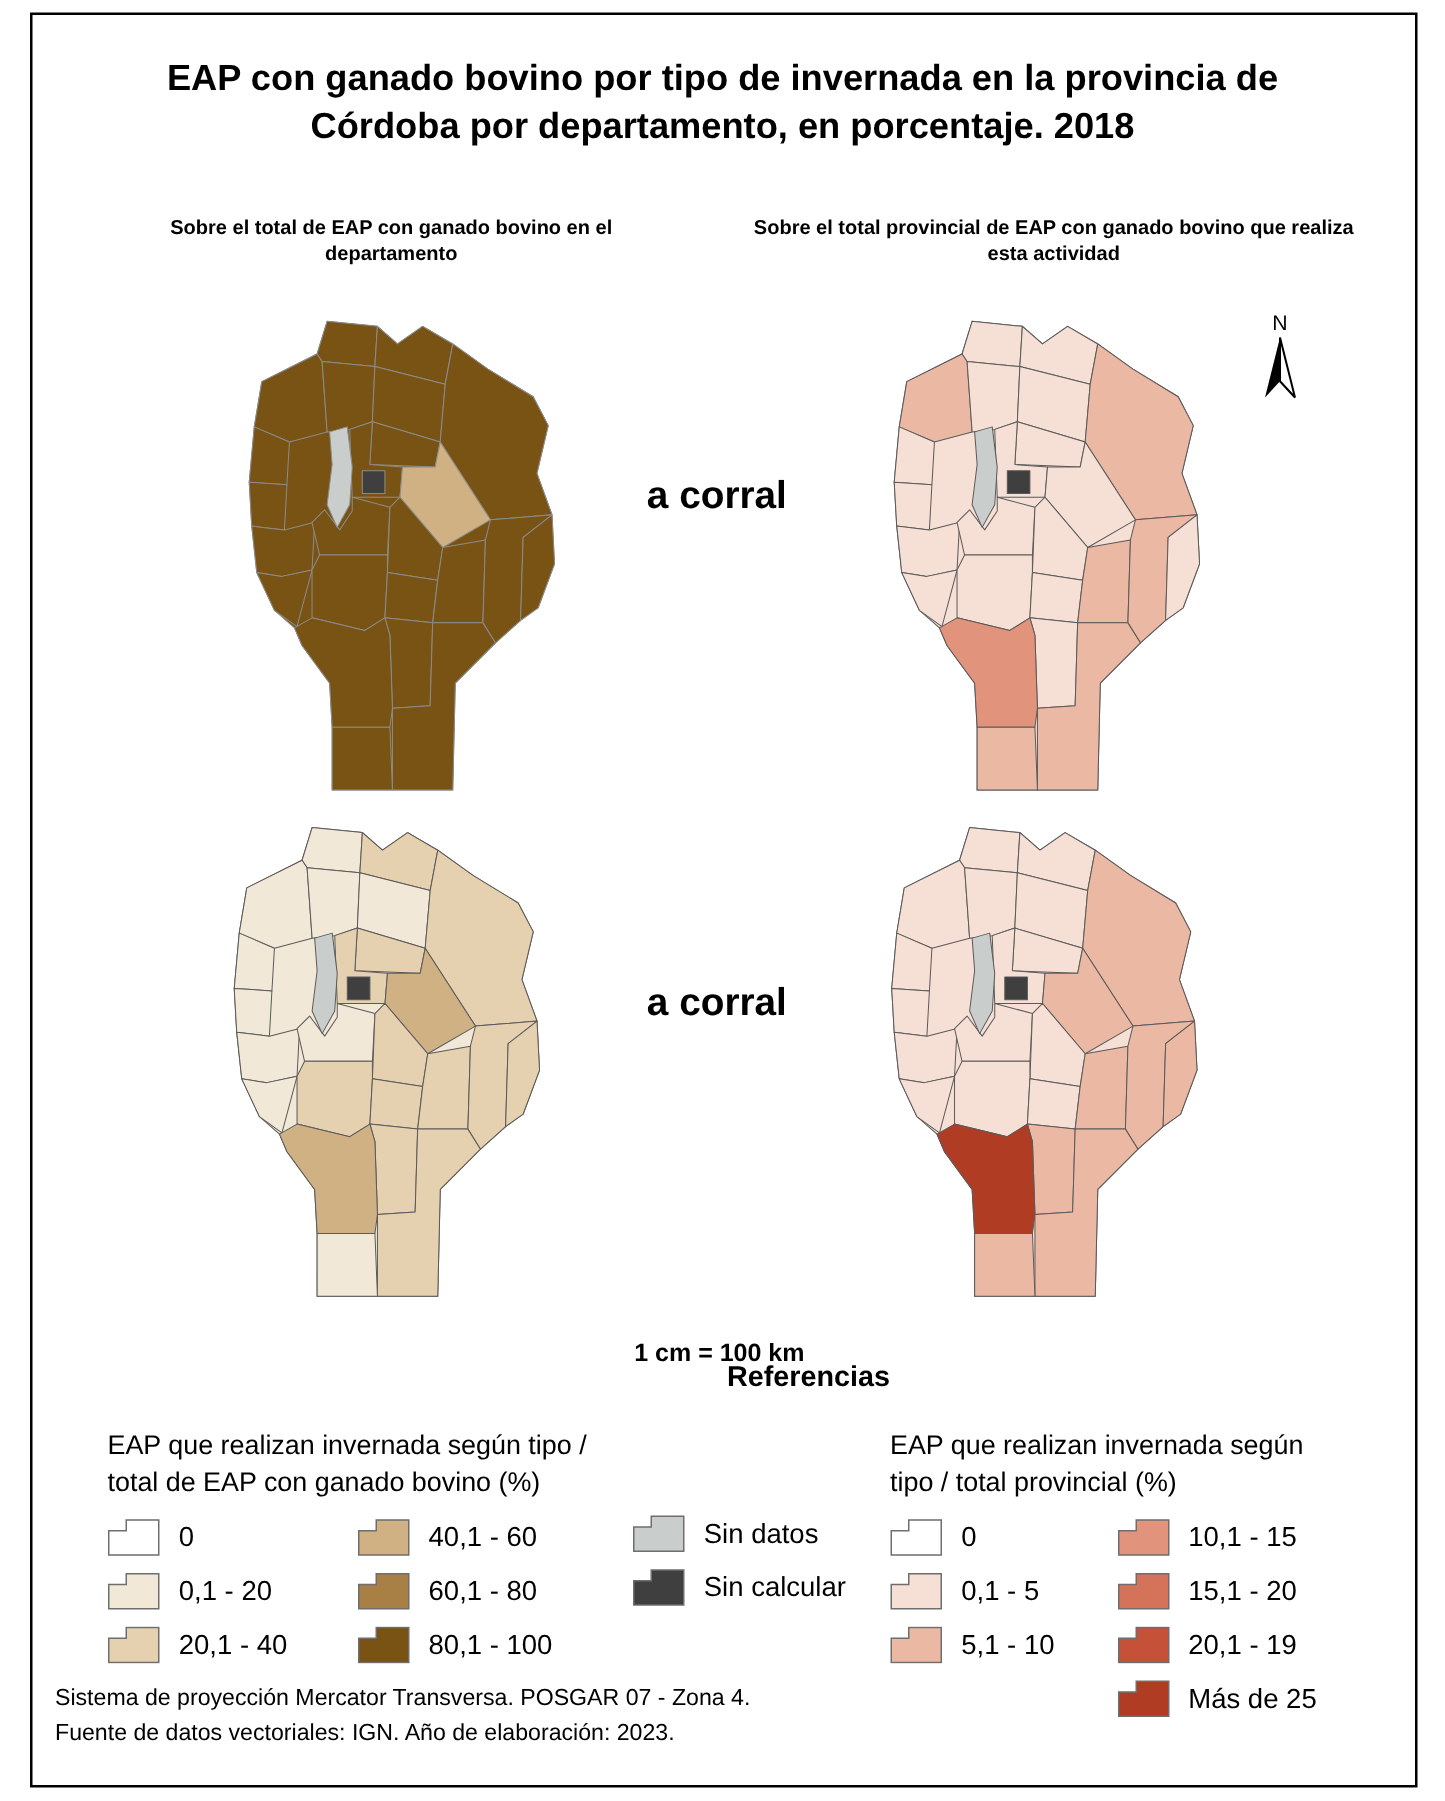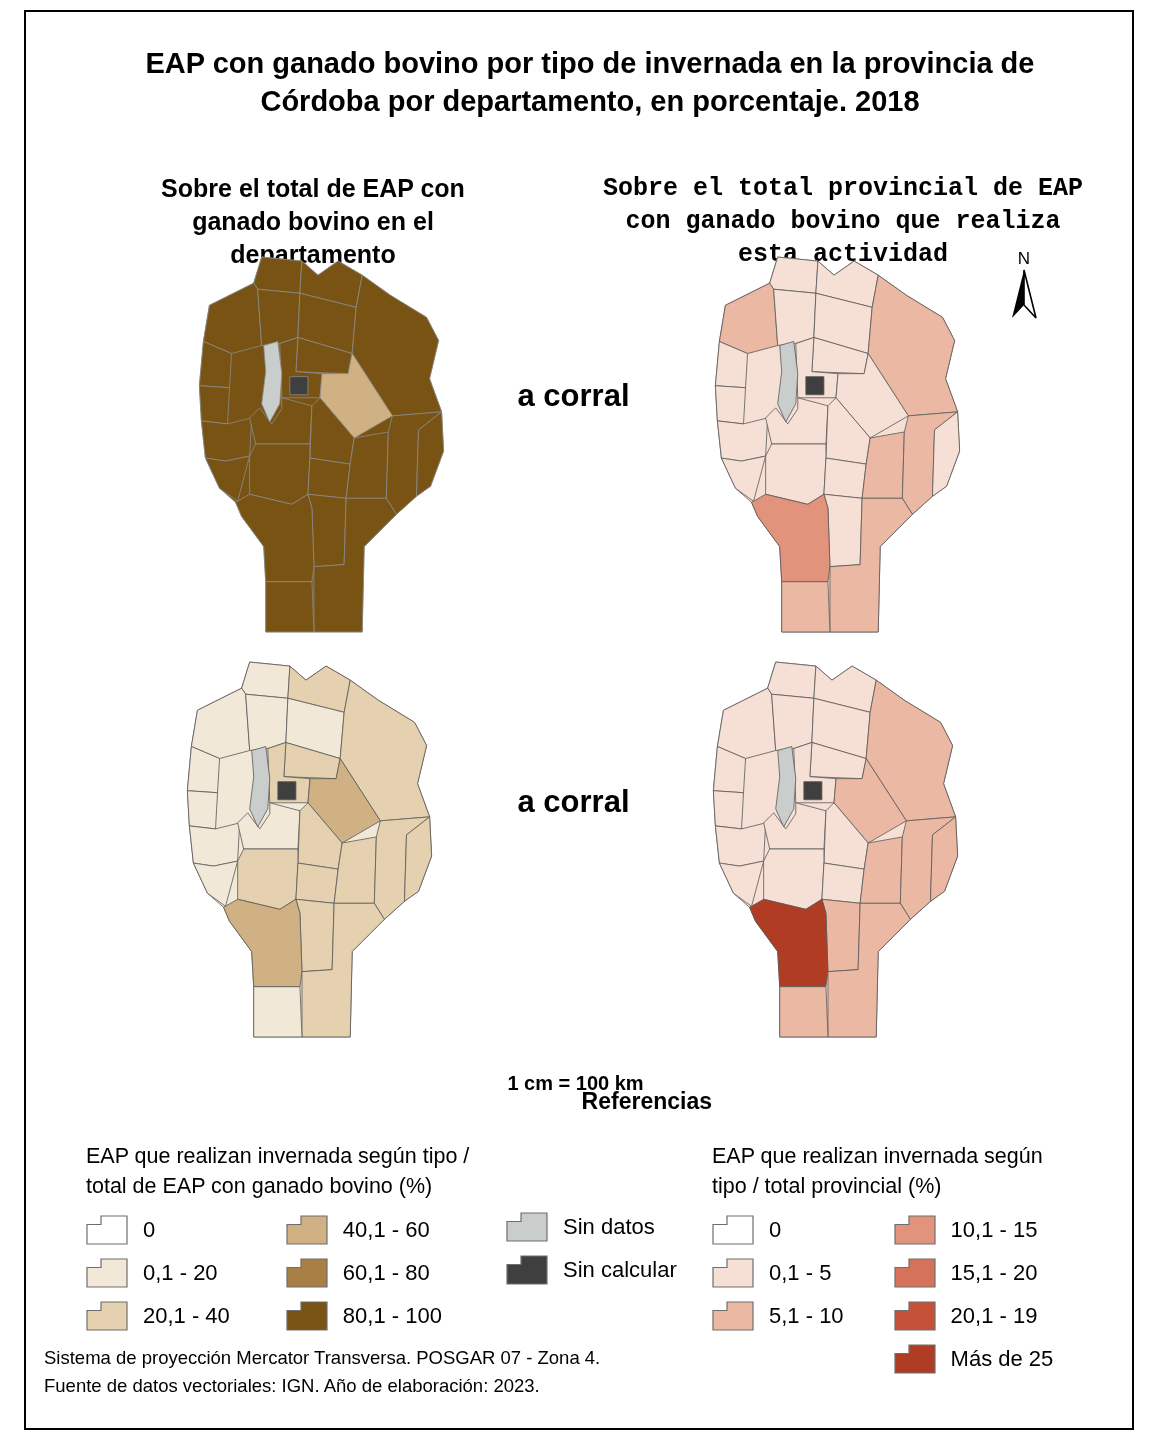--- a/index.html
+++ b/index.html
@@ -1,23 +1,23 @@
 <!DOCTYPE html>
 <html><head>
 <meta charset="utf-8">
 <style>
   html,body{margin:0;padding:0;background:#ffffff;}
   .page{position:relative;width:1156px;height:1441px;background:#ffffff;
         font-family:"Liberation Sans",sans-serif;color:#000;overflow:hidden;}
   .frame{position:absolute;left:24px;top:10px;width:1106px;height:1416px;border:2px solid #000;}
-  .title{position:absolute;left:90px;top:45px;width:1000px;text-align:center;
+  .title{position:absolute;left:78px;top:45px;width:1000px;text-align:center;
          font-size:29px;font-weight:bold;line-height:1.30;}
-  .col-header{position:absolute;text-align:center;font-size:25px;font-weight:bold;line-height:1.32;}
+  .col-header{position:absolute;text-align:center;font-size:16px;font-weight:bold;line-height:1.32;}
   .col-header.left{left:118px;top:172px;width:390px;}
-  .col-header.right{left:596px;top:172px;width:494px;font-family:Liberation Mono, monospace;}
+  .col-header.right{left:596px;top:172px;width:494px;}
   .map-host{position:absolute;width:276px;height:392px;}
   .map-host svg{width:100%;height:100%;}
   #map1{left:184px;top:245px;}
   #map2{left:700px;top:245px;}
   #map3{left:172px;top:650px;}
   #map4{left:698px;top:650px;}
   .row-label{position:absolute;left:466px;width:215px;text-align:center;
              font-size:31px;font-weight:bold;}
   #label-campo{top:378px;}
   #label-corral{top:784px;}

